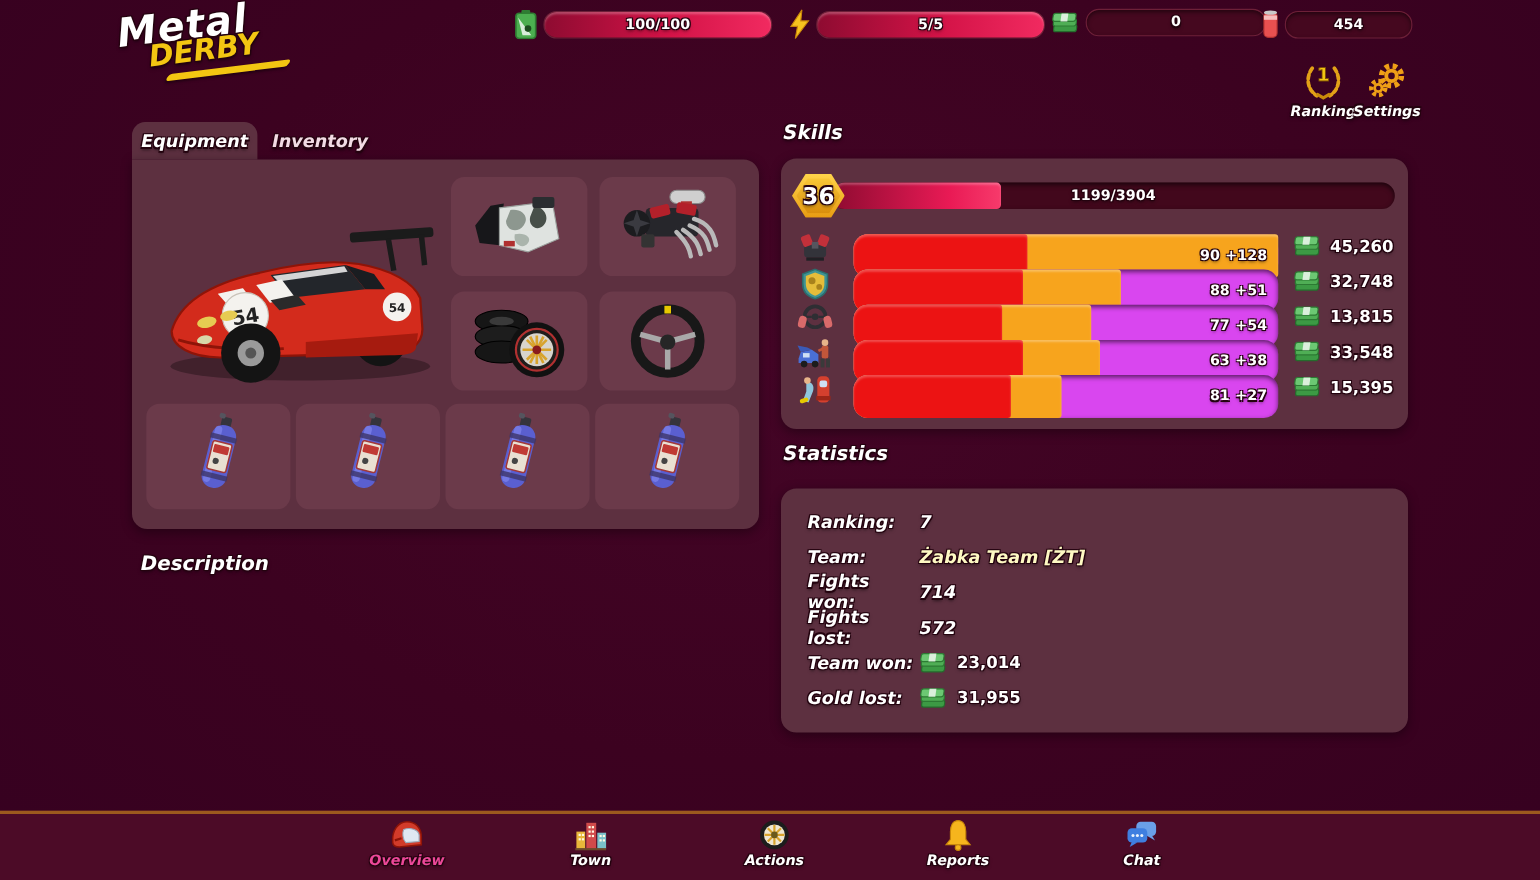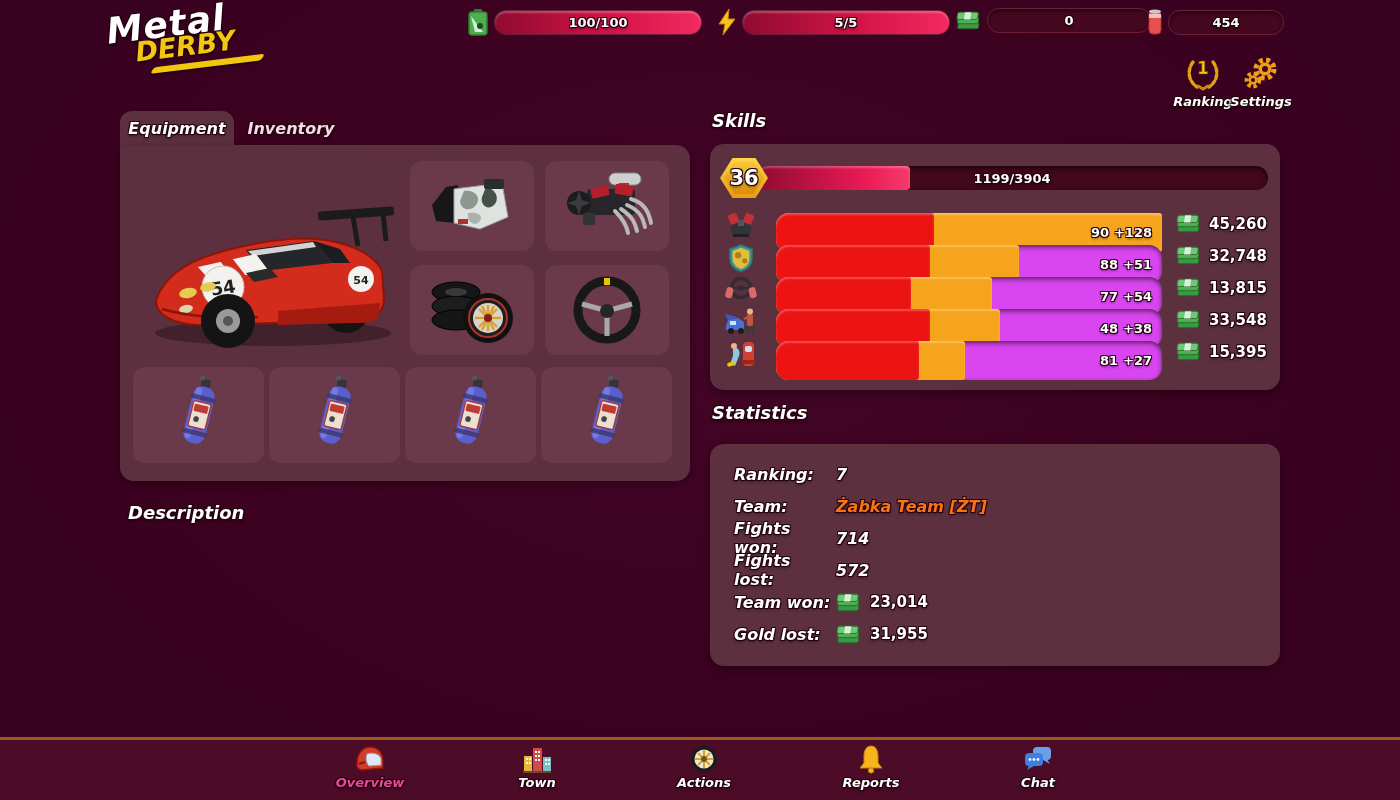--- a/index.html
+++ b/index.html
@@ -71,21 +71,21 @@
   .sbar .fr{position:absolute;left:0;top:0;bottom:0;background:#ec1313;border-radius:13px 3px 3px 13px;box-shadow:inset 0 2px 2px rgba(255,255,255,.25);}
   .sbar .stxt{position:absolute;right:10px;top:0;bottom:0;display:flex;align-items:center;gap:5px;font-size:13px;font-weight:bold;}
   .smoney{position:absolute;left:466px;top:1px;display:flex;align-items:center;gap:6px;}
   .smoney .val{font-size:15px;font-weight:bold;}
 
   
   #stats-panel{left:710px;top:444px;width:570px;height:222px;}
   .stat-row{position:absolute;left:24px;display:flex;align-items:center;height:24px;}
   .stat-row .slabel{width:102px;font-size:16px;font-style:italic;font-weight:bold;}
   .stat-row .sval{font-size:16px;font-style:italic;font-weight:bold;}
-  .sval.accent{color:#f97316;}
+  .sval.accent{color:#fef9c3;}
   .stat-row .gval{font-size:15px;font-weight:bold;margin-left:7px;}
 
   
   #nav{position:absolute;left:0;right:0;bottom:0;height:60px;background:#4c0b27;border-top:3px solid #9c5a1e;}
   #nav-inner{position:absolute;left:330px;width:748px;top:4px;display:flex;justify-content:space-between;}
   .nav-item{display:flex;flex-direction:column;align-items:center;width:80px;cursor:pointer;}
   .nav-item .nlbl{font-size:13px;font-style:italic;font-weight:bold;margin-top:1px;}
   .nav-item.active .nlbl{color:#ec4899;}
   svg{display:block;}
 </style>
@@ -457,21 +457,21 @@
           <circle cx="26" cy="5.5" r="3" fill="#e8b48a"></circle>
           <rect x="22" y="20" width="3.5" height="8" fill="#3a3a3a"></rect>
             <rect x="27" y="20" width="3.5" height="8" fill="#3a3a3a"></rect>
           <line x1="20" y1="13" x2="24" y2="11" stroke="#c2563a" stroke-width="2.4"></line>
         </svg>
       </span>
       <div class="sbar">
         <div class="fo" style="width: 58%;"></div>
         <div class="fr" style="width: 40%;"></div>
         <div class="stxt outl">
-            <span>48</span>
+            <span>63</span>
             <span>+38</span>
           </div>
       </div>
       <div class="smoney">
         <span>
             <svg width="27" height="21" viewBox="0 0 26 20">
               <use href="#sym-money"></use>
             </svg>
           </span>
         <span class="val outl">33,548</span>

